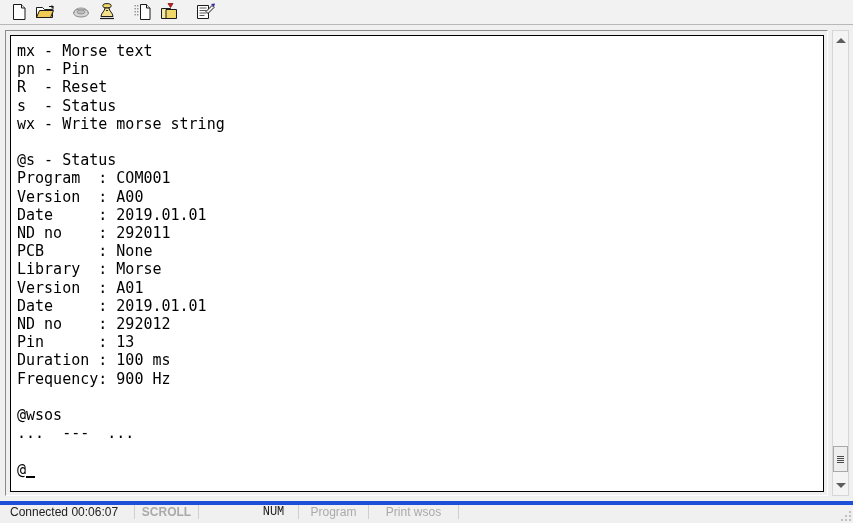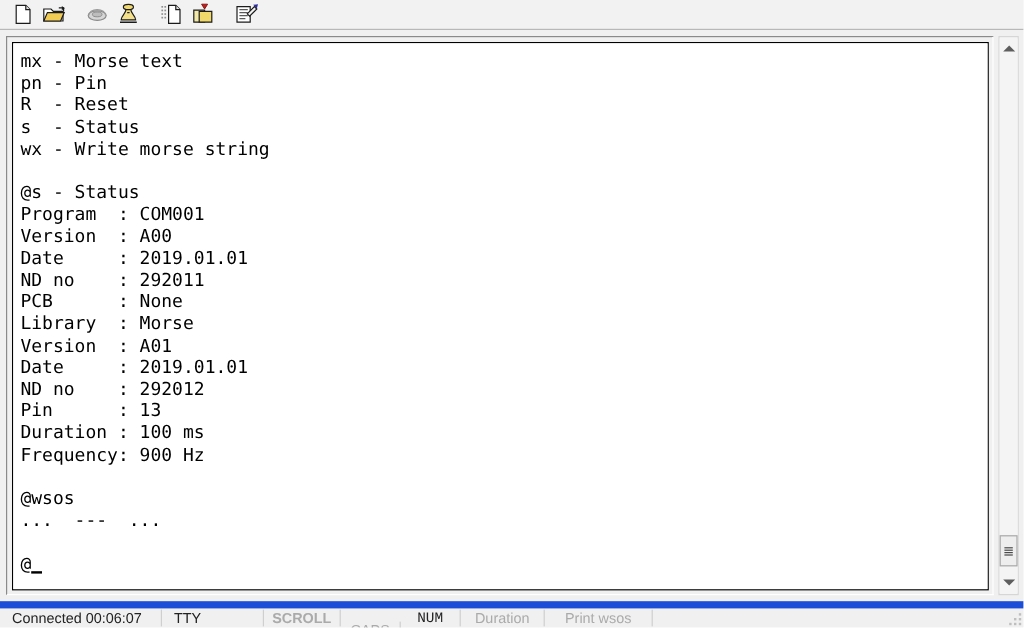--- a/index.html
+++ b/index.html
@@ -164,23 +164,23 @@
     display: block;
     height: 1px;
     background: #4a4a4a;
   }
 
   
   .statusbar {
     height: 22px;
     flex: 0 0 22px;
     background: #f0f0f0;
-    border-top: 6px solid #1d4ed8;
-    display: flex;
-    align-items: center;
+    border-top: 4px solid #1d4ed8;
+    display: flex;
+    align-items: flex-start;
     font-size: 12px;
     color: #222222;
     box-sizing: border-box;
     position: relative;
   }
   .st-cell {
     display: flex;
     align-items: center;
     padding: 0 8px 0 10px;
     border-right: 1px solid #cfcfcf;
@@ -357,25 +357,24 @@
         </div>
       </div>
       <div class="sb-arrow down">
         <span class="tri down"></span>
       </div>
     </div>
   </div>
 
   <div class="statusbar">
     <div class="st-cell st-connected first">Connected 00:06:07</div>
-    <div class="st-cell st-tty">TTY</div>
     <div class="st-cell st-scroll dim">SCROLL</div>
     <div class="st-cell st-caps dim">CAPS</div>
     <div class="st-cell st-num">NUM</div>
-    <div class="st-cell st-capture dim">Duration</div>
+    <div class="st-cell st-capture dim">Program</div>
     <div class="st-cell st-printecho dim">Print wsos</div>
     <div class="st-cell st-fill"></div>
 
     <div class="resize-grip">
       <span style="right:0;bottom:0;"></span>
       <span style="right:4px;bottom:0;"></span>
       <span style="right:8px;bottom:0;"></span>
       <span style="right:0;bottom:4px;"></span>
       <span style="right:4px;bottom:4px;"></span>
       <span style="right:0;bottom:8px;"></span>

